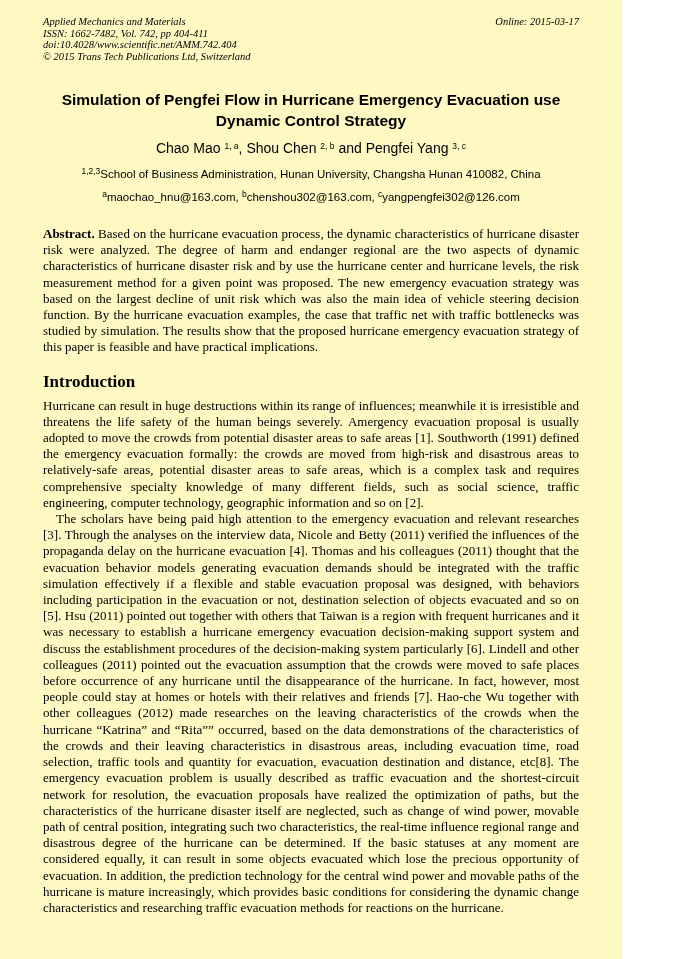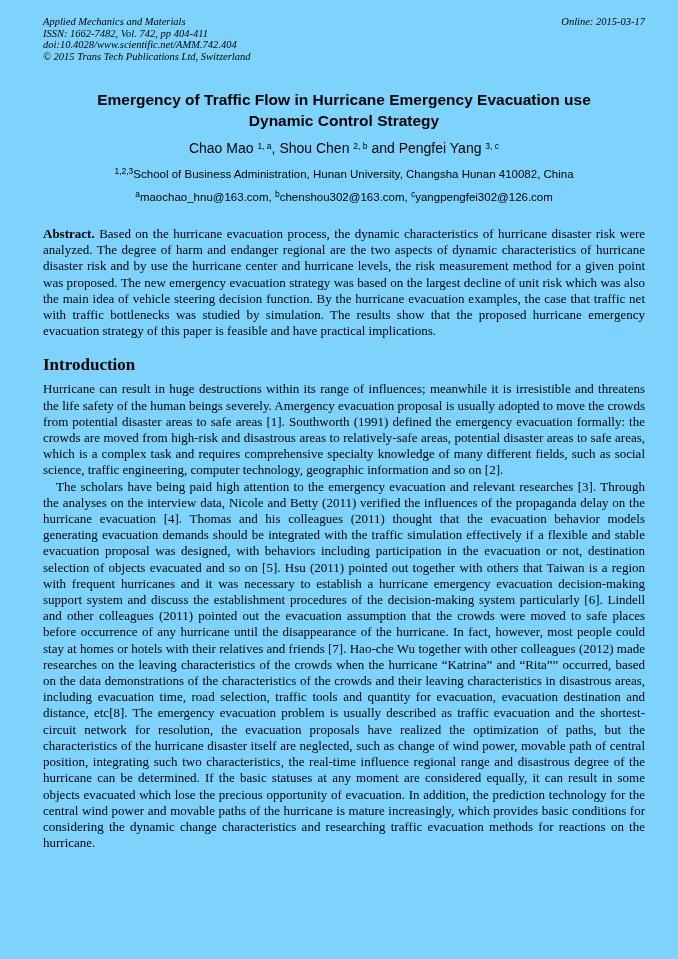--- a/index.html
+++ b/index.html
@@ -8,24 +8,24 @@
     background: #ffffff;
   }
   body {
     width: 678px;
     height: 959px;
     color: #000000;
     overflow: hidden;
   }
   .page {
     box-sizing: border-box;
-    width: 678px;
+    width: 622px;
     height: 959px;
-    padding: 16px 33px 0 43px;
-    background: #7dd3fc;
+    padding: 16px 43px 0 43px;
+    background: #fef9c3;
   }
 
   
   .masthead {
     display: flex;
     justify-content: space-between;
     align-items: flex-start;
     font-family: "Liberation Serif", serif;
     font-style: italic;
     font-size: 10.5px;
@@ -109,21 +109,21 @@
     <div class="left">
       <div>Applied Mechanics and Materials</div>
       <div>ISSN: 1662-7482, Vol. 742, pp 404-411</div>
       <div>doi:10.4028/www.scientific.net/AMM.742.404</div>
       <div>© 2015 Trans Tech Publications Ltd, Switzerland</div>
     </div>
     <div class="right">Online: 2015-03-17</div>
   </div>
 
   <div class="title">
-    <div>Emergency of Traffic Flow in Hurricane Emergency Evacuation use</div>
+    <div>Simulation of Pengfei Flow in Hurricane Emergency Evacuation use</div>
     <div>Dynamic Control Strategy</div>
   </div>
 
   <div class="byline"><span>Chao Mao </span><sup>1, a</sup><span>, </span><span>Shou Chen </span><sup>2, b</sup><span> and </span><span>Pengfei Yang </span><sup>3, c</sup></div>
 
   <div class="affiliation"><sup>1,2,3</sup><span>School of Business Administration, Hunan University, Changsha Hunan 410082, China</span></div>
 
   <div class="emails"><sup>a</sup><span>maochao_hnu@163.com,</span> <sup>b</sup><span>chenshou302@163.com,</span> <sup>c</sup><span>yangpengfei302@126.com</span></div>
 
 

